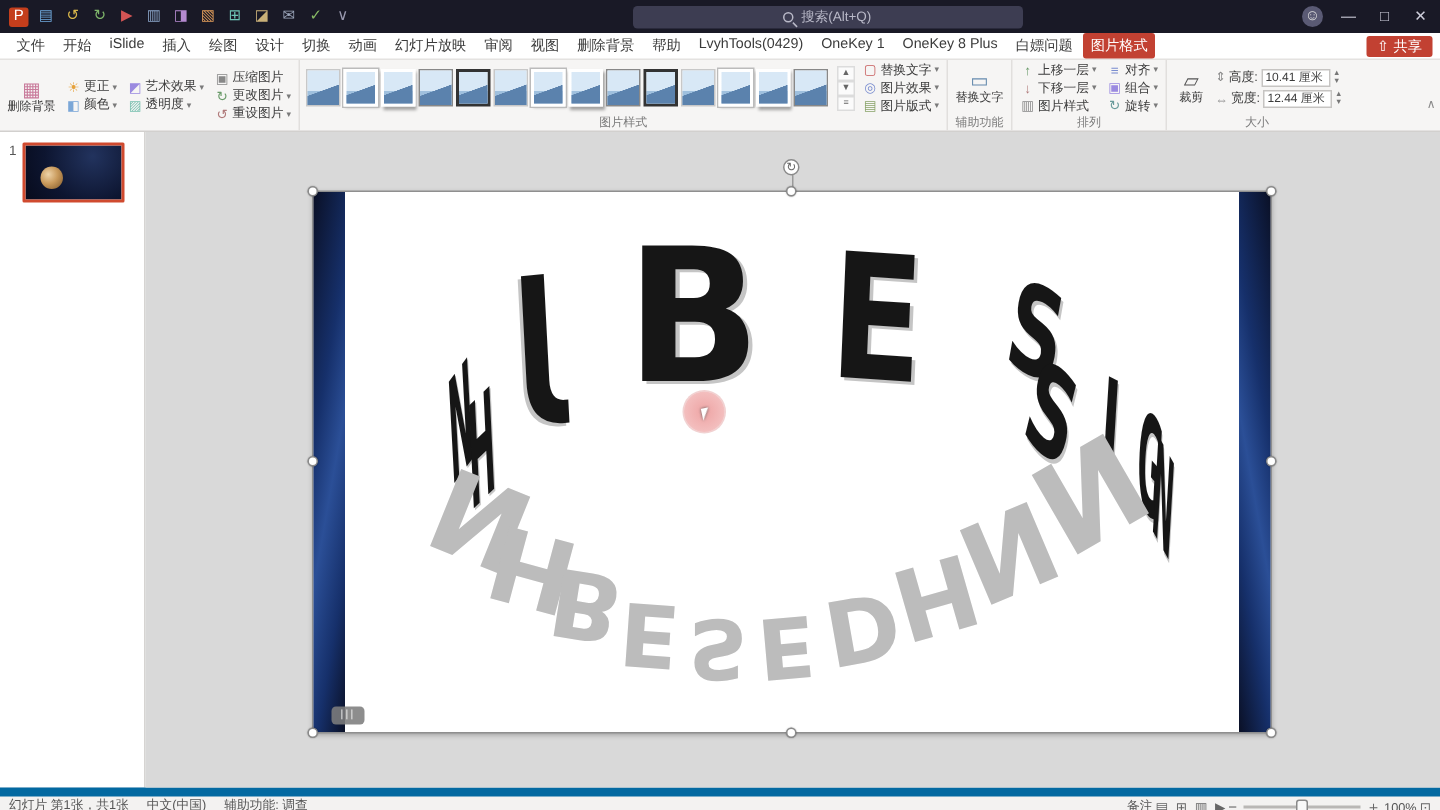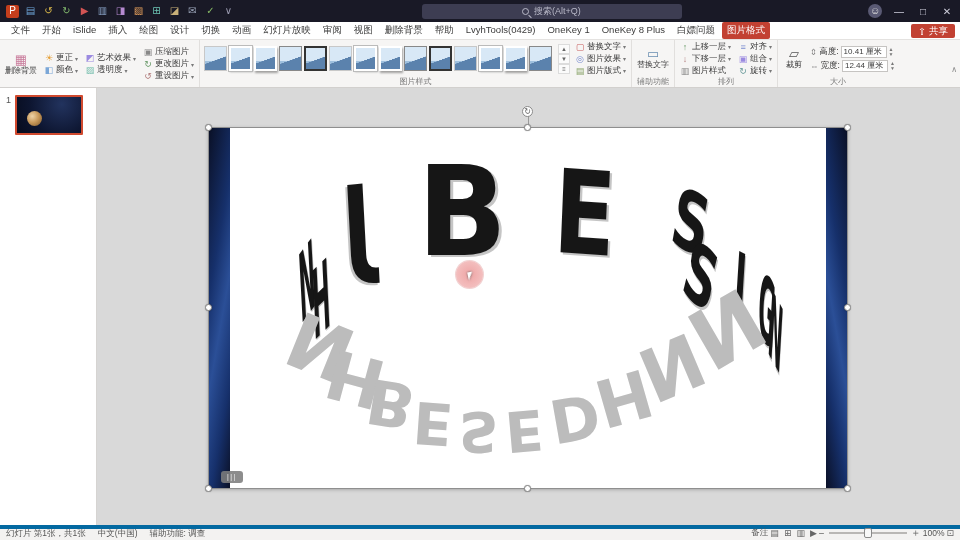--- a/index.html
+++ b/index.html
@@ -80,21 +80,21 @@
     border:1px solid #8a8a8a;font-size:8px;line-height:10px;text-align:center;color:#666;z-index:5;cursor:default;}
   .click-indicator{position:absolute;left:247px;top:133px;width:27px;height:27px;border-radius:50%;
     background:radial-gradient(circle,rgba(228,108,108,.62) 0%,rgba(228,108,108,.45) 65%,rgba(210,80,80,.25) 100%);
     box-shadow:0 0 0 1px rgba(200,70,70,.25);z-index:6;}
   .cursor-arrow{position:absolute;left:12px;top:11px;width:0;height:0;border-left:5px solid #fff;border-bottom:8px solid rgba(0,0,0,0);
     filter:drop-shadow(0 0 1px #555);transform:rotate(-12deg);}
   .grip-btn{position:absolute;left:12px;bottom:5px;width:22px;height:12px;border-radius:3px;
     background:rgba(125,125,125,.88);color:#efefef;font-size:7px;line-height:12px;text-align:center;letter-spacing:1.5px;z-index:5;cursor:default;}
 
   
-  .statusbar{height:15px;background:#f3f2f1;border-top:4px solid #0369a1;display:flex;align-items:flex-end;
+  .statusbar{height:15px;background:#f3f2f1;border-top:6px solid #0369a1;display:flex;align-items:flex-start;
     font-size:8.5px;color:#555;padding:0 6px;gap:12px;flex:0 0 auto;}
   .sb-right{margin-left:auto;display:flex;align-items:center;gap:2px;}
   .view-icon{font-size:9px;color:#666;cursor:default;}
   .zoom-wrap{display:flex;align-items:center;gap:4px;}
   .zoom-track{width:78px;height:2px;background:#b9b7b5;position:relative;}
   .zoom-tick{position:absolute;left:50%;top:-2px;width:1px;height:6px;background:#9a9a9a;}
   .zoom-knob{position:absolute;left:calc(50% - 4px);top:-4px;width:8px;height:10px;background:#f8f8f8;border:1px solid #8a8a8a;border-radius:2px;cursor:default;}
   .zoom-sign{font-size:10px;color:#666;cursor:default;}
 </style>
 </head>

